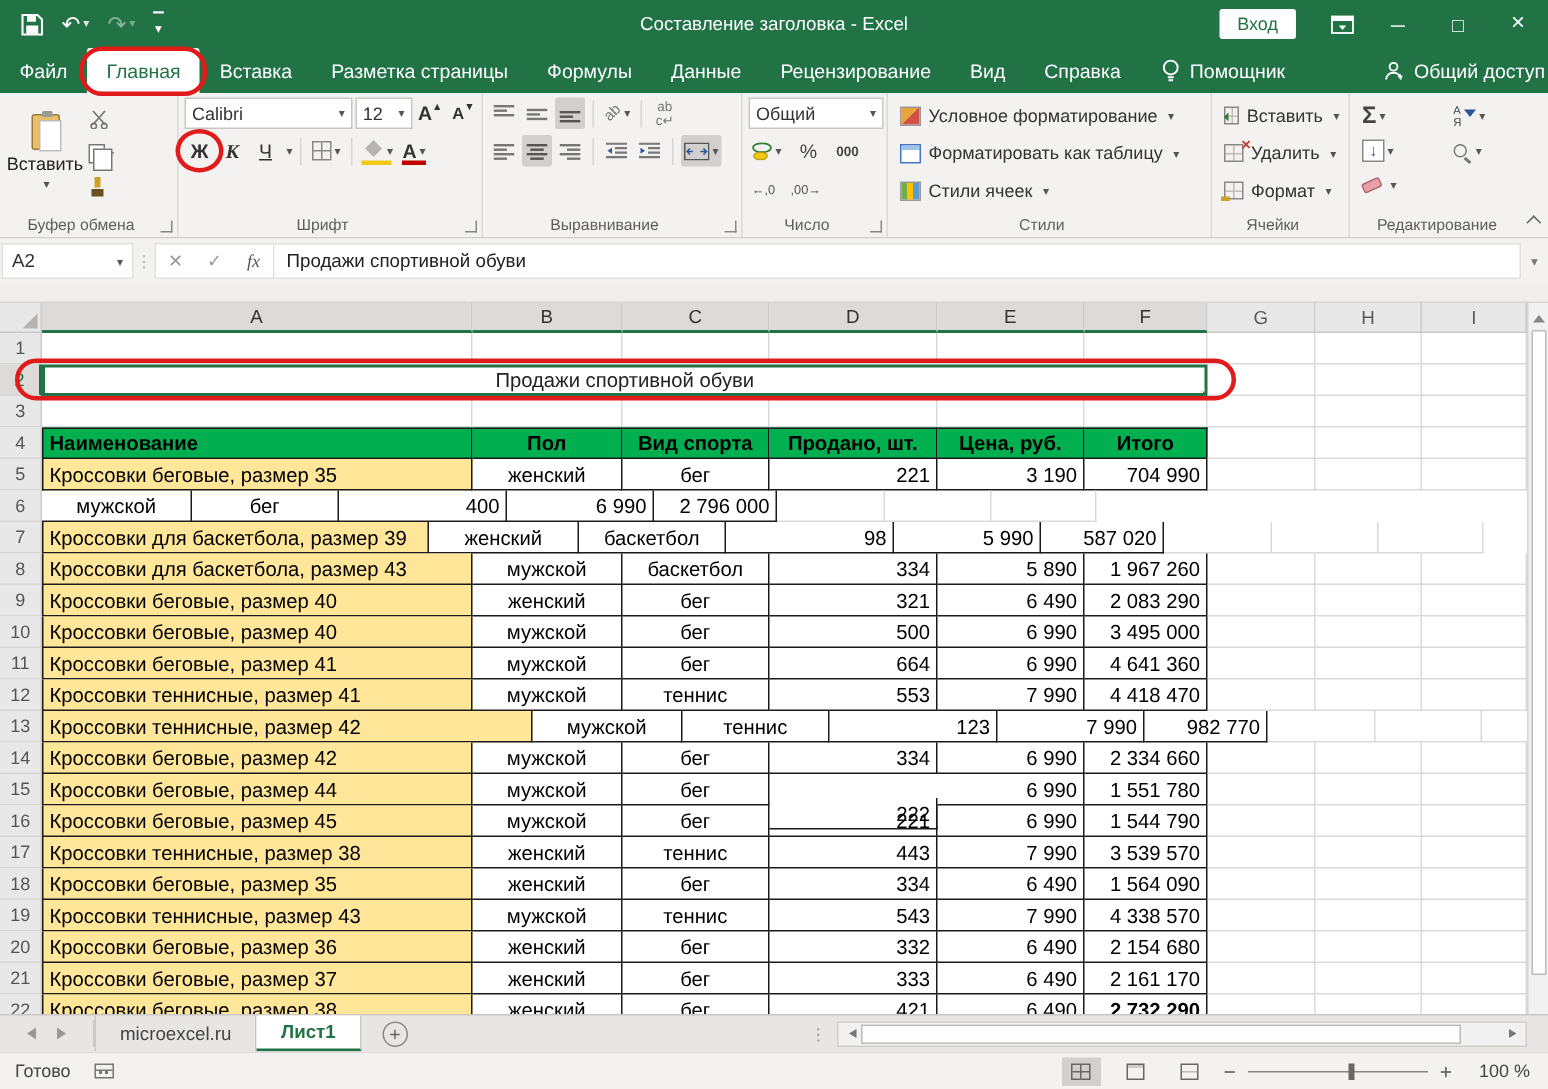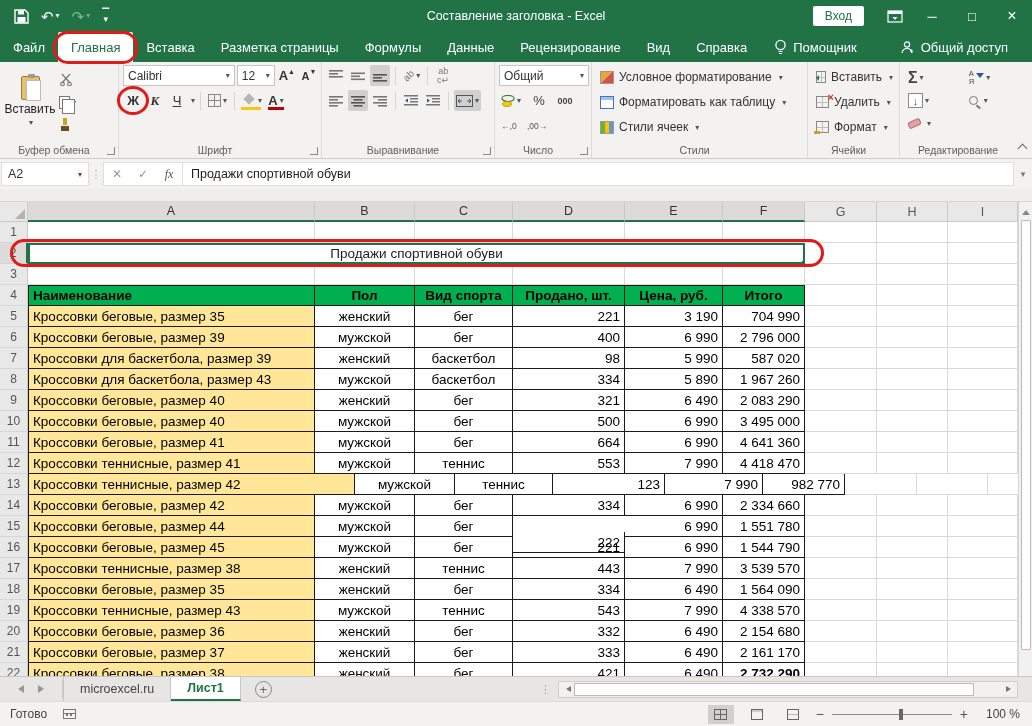--- a/index.html
+++ b/index.html
@@ -17,21 +17,21 @@
 .tb-right{margin-left:auto;display:flex;align-items:center;height:100%}
 .signin{background:#fff;color:#217346;font-size:12px;padding:3px 12px;border-radius:2px;margin-right:14px}
 .winbtn{width:40px;height:100%;display:flex;align-items:center;justify-content:center;font-size:13px}
 .ribbonopt{width:34px}
 
 .tabrow{position:absolute;top:32px;left:0;width:100%;height:30px;background:#217346;display:flex;align-items:stretch;color:#fff}
 .rtab{position:relative;display:flex;align-items:center;padding:0 13px;font-size:13px;white-space:nowrap}
 .rtab.active{background:#fff;color:#217346;border-radius:2px 2px 0 0}
 .red-oval{position:absolute;border:3px solid #e11a1a;border-radius:16px;pointer-events:none;z-index:30}
 .bulb{margin:0 6px 0 14px}
-.share{margin-left:auto;display:flex;align-items:center;gap:6px;padding-right:24px;font-size:13px}
+.share{margin-left:auto;display:flex;align-items:center;gap:6px;padding-right:2px;font-size:13px}
 
 .ribbon{position:absolute;top:62px;left:0;width:100%;height:97px;background:#f4f2f1;border-bottom:1px solid #cfcdcb;display:flex}
 .grp{position:relative;border-right:1px solid #dcdad8;padding:3px 2px 17px 4px;flex:none}
 .grp-label{position:absolute;bottom:2px;left:0;right:10px;text-align:center;font-size:10.5px;color:#605e5c;white-space:nowrap}
 .launcher{position:absolute;right:3px;bottom:3px;width:8px;height:8px;border-right:1.5px solid #8a8886;border-bottom:1.5px solid #8a8886}
 .dd{font-size:8px;color:#555;margin-left:2px}
 .bigbtn{float:left;width:52px;height:72px;display:flex;flex-direction:column;align-items:center;justify-content:center;gap:2px;font-size:12px;color:#222}
 .clipboard-icon{width:19px;height:24px;background:#e8c06c;border:1px solid #9a7b3a;border-radius:2px;position:relative}
 .clipboard-icon:before{content:"";position:absolute;left:4px;top:3px;width:13px;height:19px;background:#fff;border:1px solid #bbb}
 .clipboard-icon:after{content:"";position:absolute;left:6px;top:-3px;width:7px;height:4px;background:#9a9a98;border-radius:1px}
@@ -580,33 +580,32 @@
           <div class="cell tc ac" style="width: 98px;">бег</div>
           <div class="cell tc ar" style="width: 112px;">221</div>
           <div class="cell tc ar" style="width: 98px;">3 190</div>
           <div class="cell tc ar" style="width: 82px;">704 990</div>
           <div class="cell gc" style="width: 72px;"></div>
           <div class="cell gc" style="width: 71px;"></div>
           <div class="cell gc" style="width: 70px;"></div>
         </div>
         <div class="grow">
           <div class="rn">6</div>
-          <div class="cell tc al colA first" style="width: 287px;">Кроссовки беговые, размер 39</div>
           <div class="cell tc ac" style="width: 100px;">мужской</div>
           <div class="cell tc ac" style="width: 98px;">бег</div>
           <div class="cell tc ar" style="width: 112px;">400</div>
           <div class="cell tc ar" style="width: 98px;">6 990</div>
           <div class="cell tc ar" style="width: 82px;">2 796 000</div>
           <div class="cell gc" style="width: 72px;"></div>
           <div class="cell gc" style="width: 71px;"></div>
           <div class="cell gc" style="width: 70px;"></div>
         </div>
         <div class="grow">
           <div class="rn">7</div>
-          <div class="cell tc al colA first" style="width: 287px;">Кроссовки для баскетбола, размер 39</div>
+          <div class="cell tc al colA first" style="width: 258px;">Кроссовки для баскетбола, размер 39</div>
           <div class="cell tc ac" style="width: 100px;">женский</div>
           <div class="cell tc ac" style="width: 98px;">баскетбол</div>
           <div class="cell tc ar" style="width: 112px;">98</div>
           <div class="cell tc ar" style="width: 98px;">5 990</div>
           <div class="cell tc ar" style="width: 82px;">587 020</div>
           <div class="cell gc" style="width: 72px;"></div>
           <div class="cell gc" style="width: 71px;"></div>
           <div class="cell gc" style="width: 70px;"></div>
         </div>
         <div class="grow">

